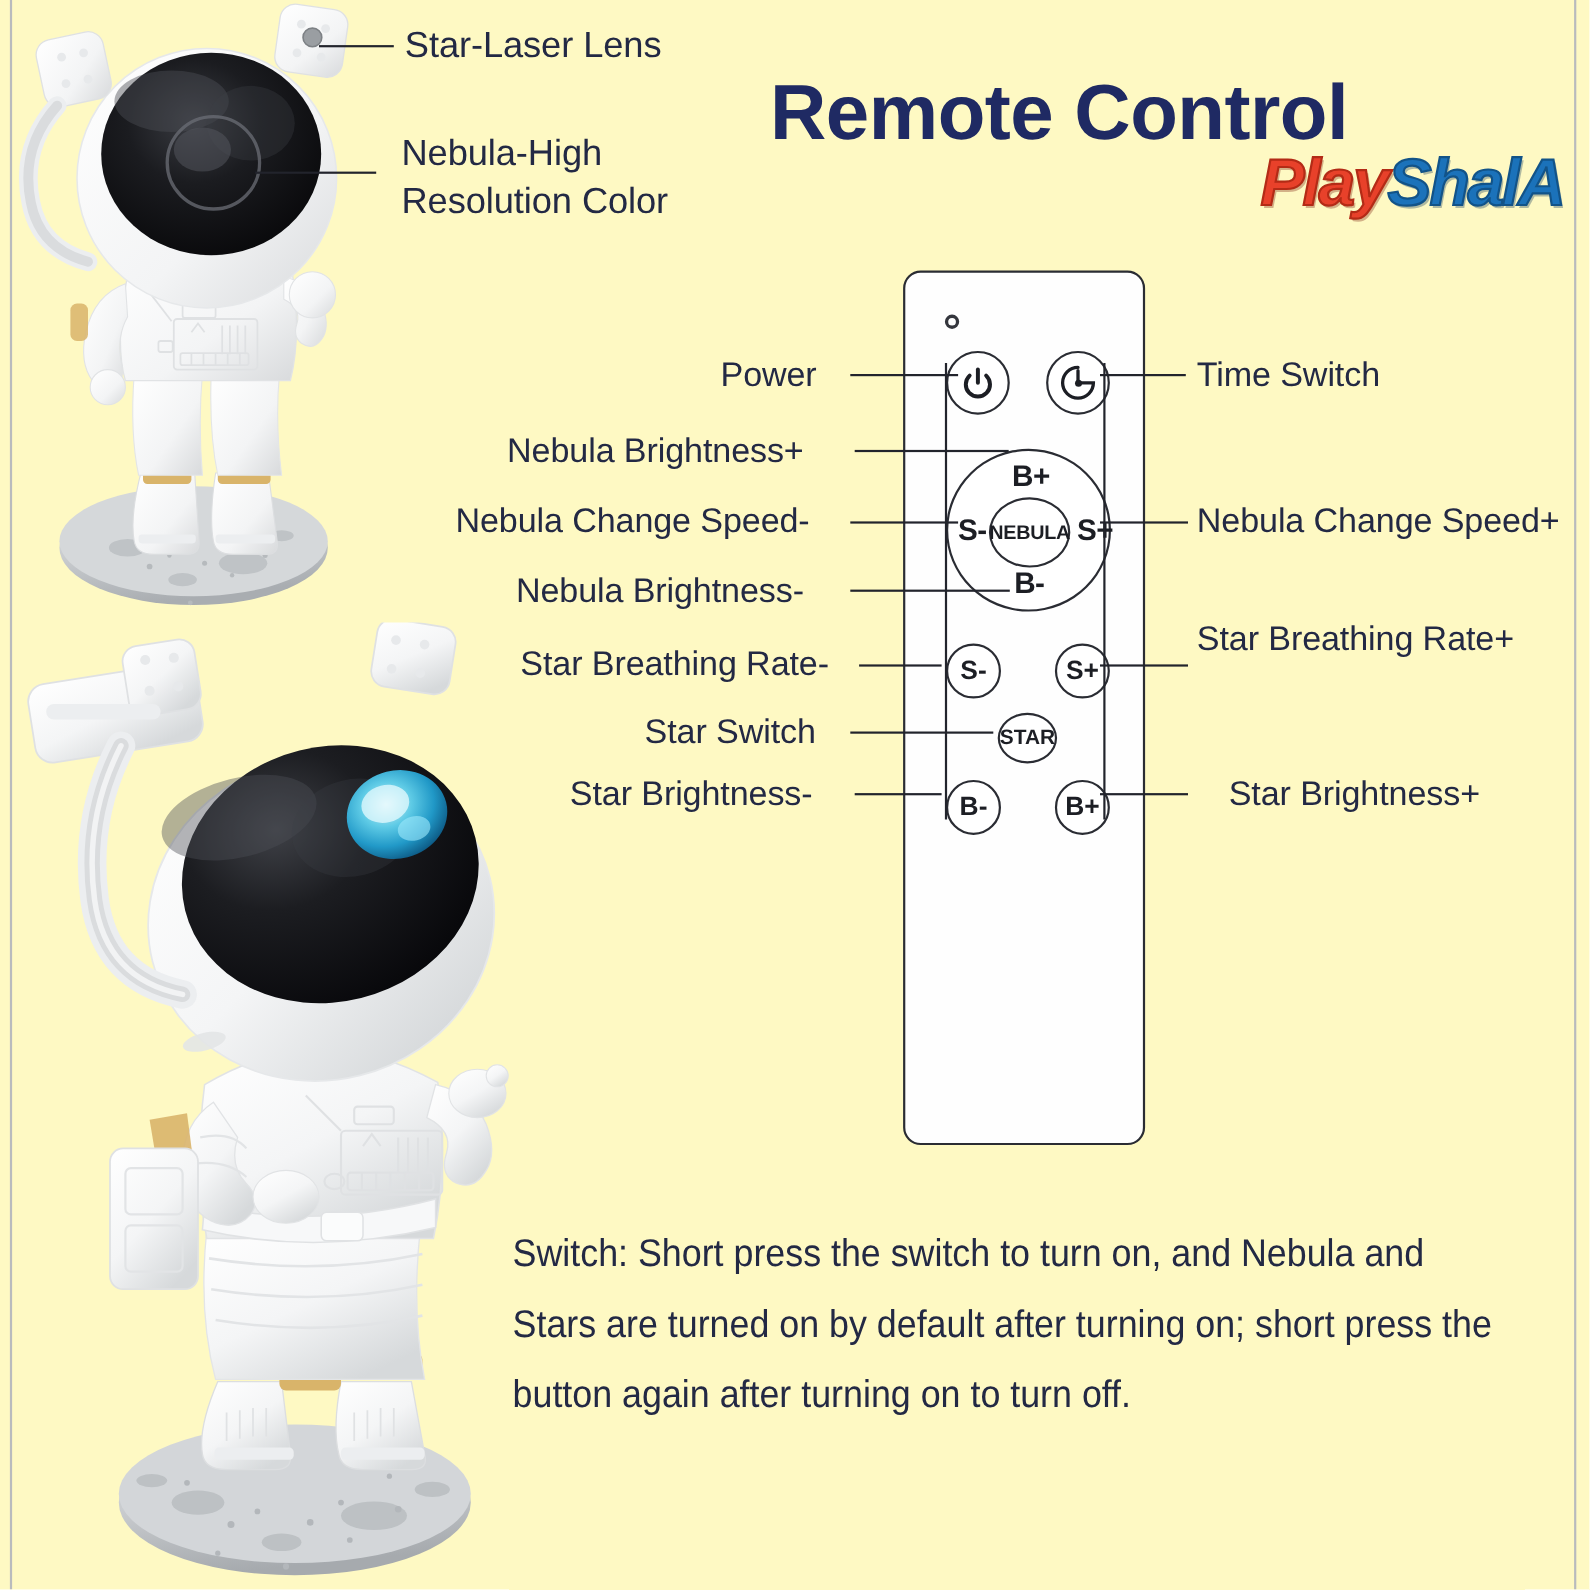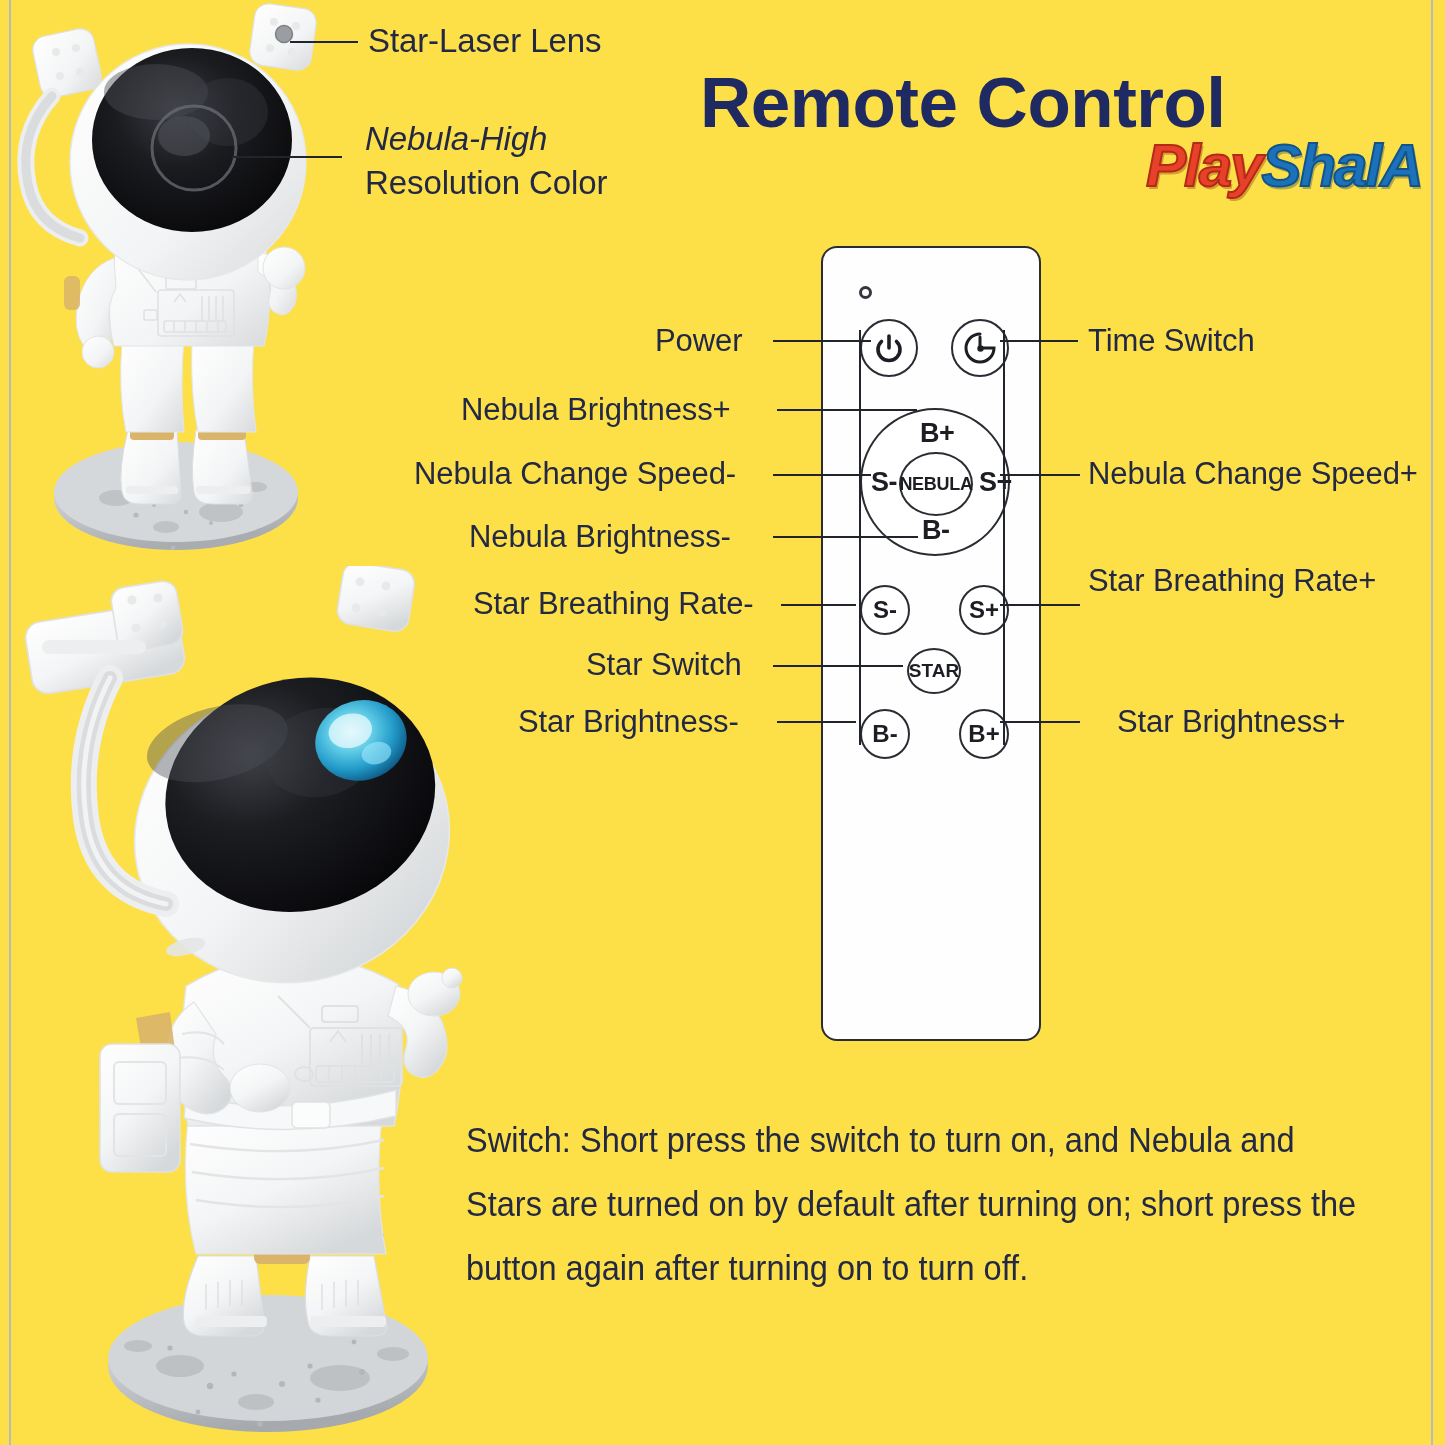--- a/index.html
+++ b/index.html
@@ -5,21 +5,21 @@
   * { box-sizing: border-box; margin: 0; padding: 0; }
   html, body {
     width: 1445px; height: 1445px;
     background: #ffffff;
     font-family: "Liberation Sans", sans-serif;
     overflow: hidden;
   }
   #page {
     position: relative;
     width: 1445px; height: 1445px;
-    background: #fde047;
+    background: #fef9c3;
   }
 
   
   .edge-line { position: absolute; background: #b9bbbd; }
   .edge-left  { left: 9px;  top: 0; width: 2px; height: 1445px; }
   .edge-right { left: 1431px; top: 0; width: 2px; height: 1445px; }
 
   
   .lbl {
     position: absolute;
@@ -253,21 +253,21 @@
       <path d="M46 96 q-34 38 -24 88 q8 42 52 54" fill="none" stroke="#eceef0" stroke-width="17" stroke-linecap="round"></path>
       <path d="M46 96 q-34 38 -24 88 q8 42 52 54" fill="none" stroke="#dadcde" stroke-width="9" stroke-linecap="round"></path>
     </svg>
   </div>
 
   <div class="leader" style="left:290px; top:41px; width:68px;"></div>
   <div class="leader" style="left:232px; top:156px; width:110px;"></div>
 
   <div class="lbl" style="left:368px; top:22px; font-size:33px;">Star-Laser Lens</div>
 
-  <div class="lbl" style="left:365px; top:120px; font-size:33px;font-style:italic;">Nebula-High</div>
+  <div class="lbl" style="left:365px; top:120px; font-size:33px;">Nebula-High</div>
   <div class="lbl" style="left:365px; top:164px; font-size:33px;">Resolution Color</div>
 
   <div id="title">Remote Control</div>
   <div id="logo">
     <span class="play">Play</span><span class="shala">ShalA</span>
   </div>
 
   <div id="remote">
     <div id="led"></div>
 

